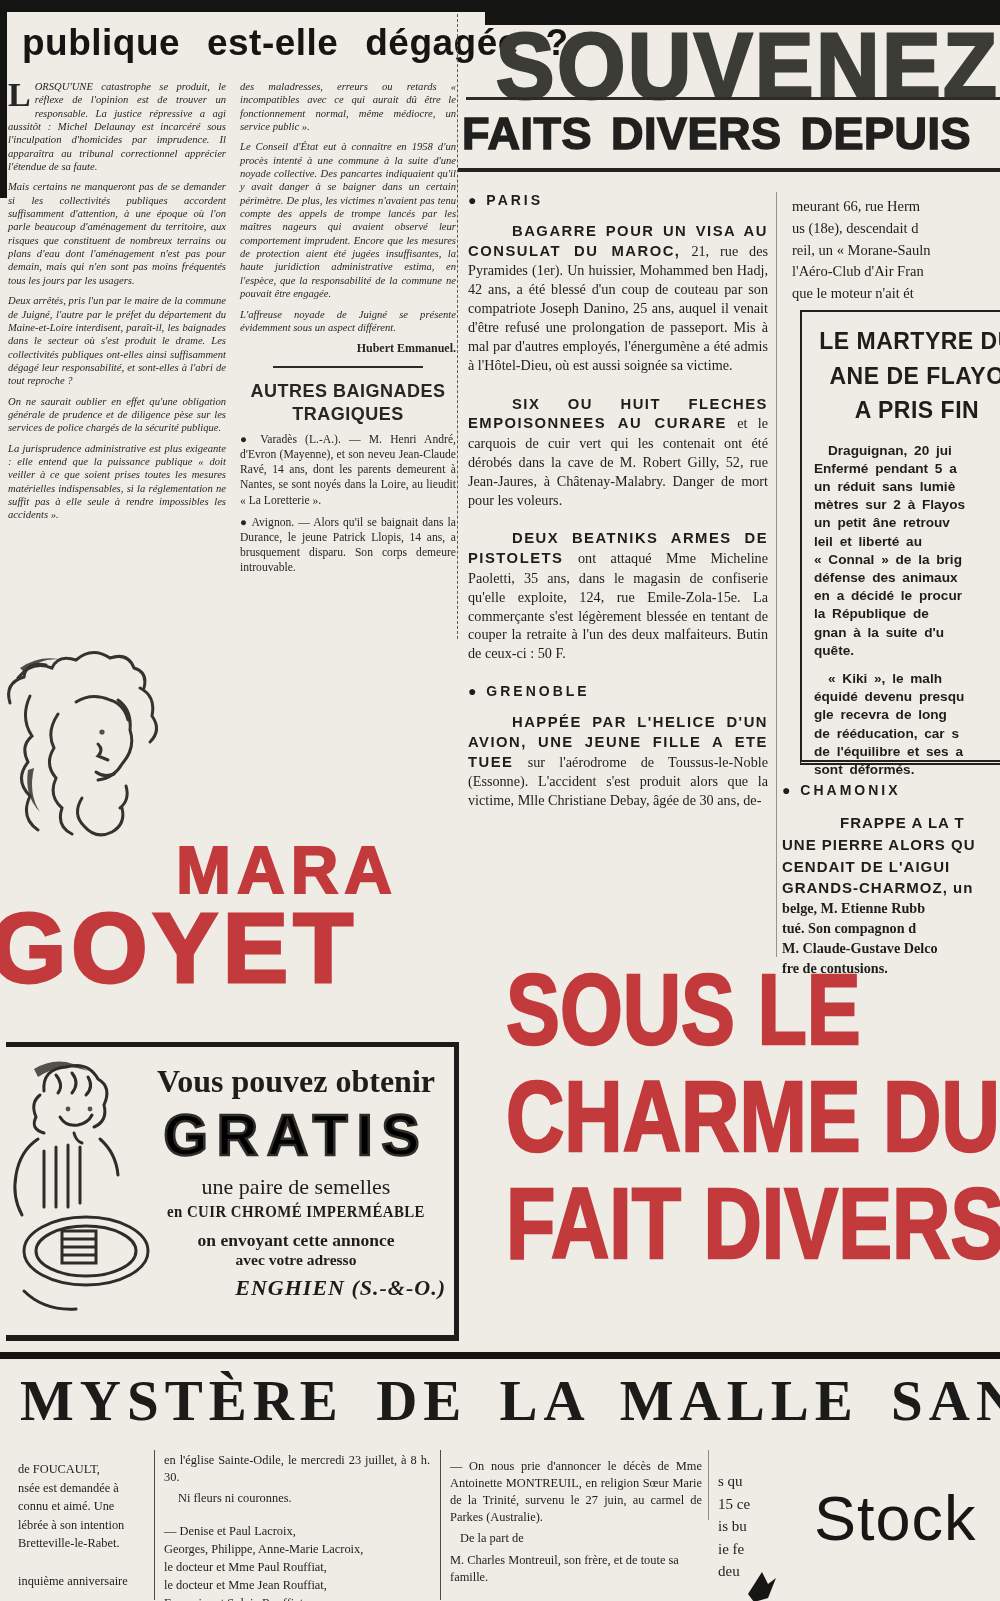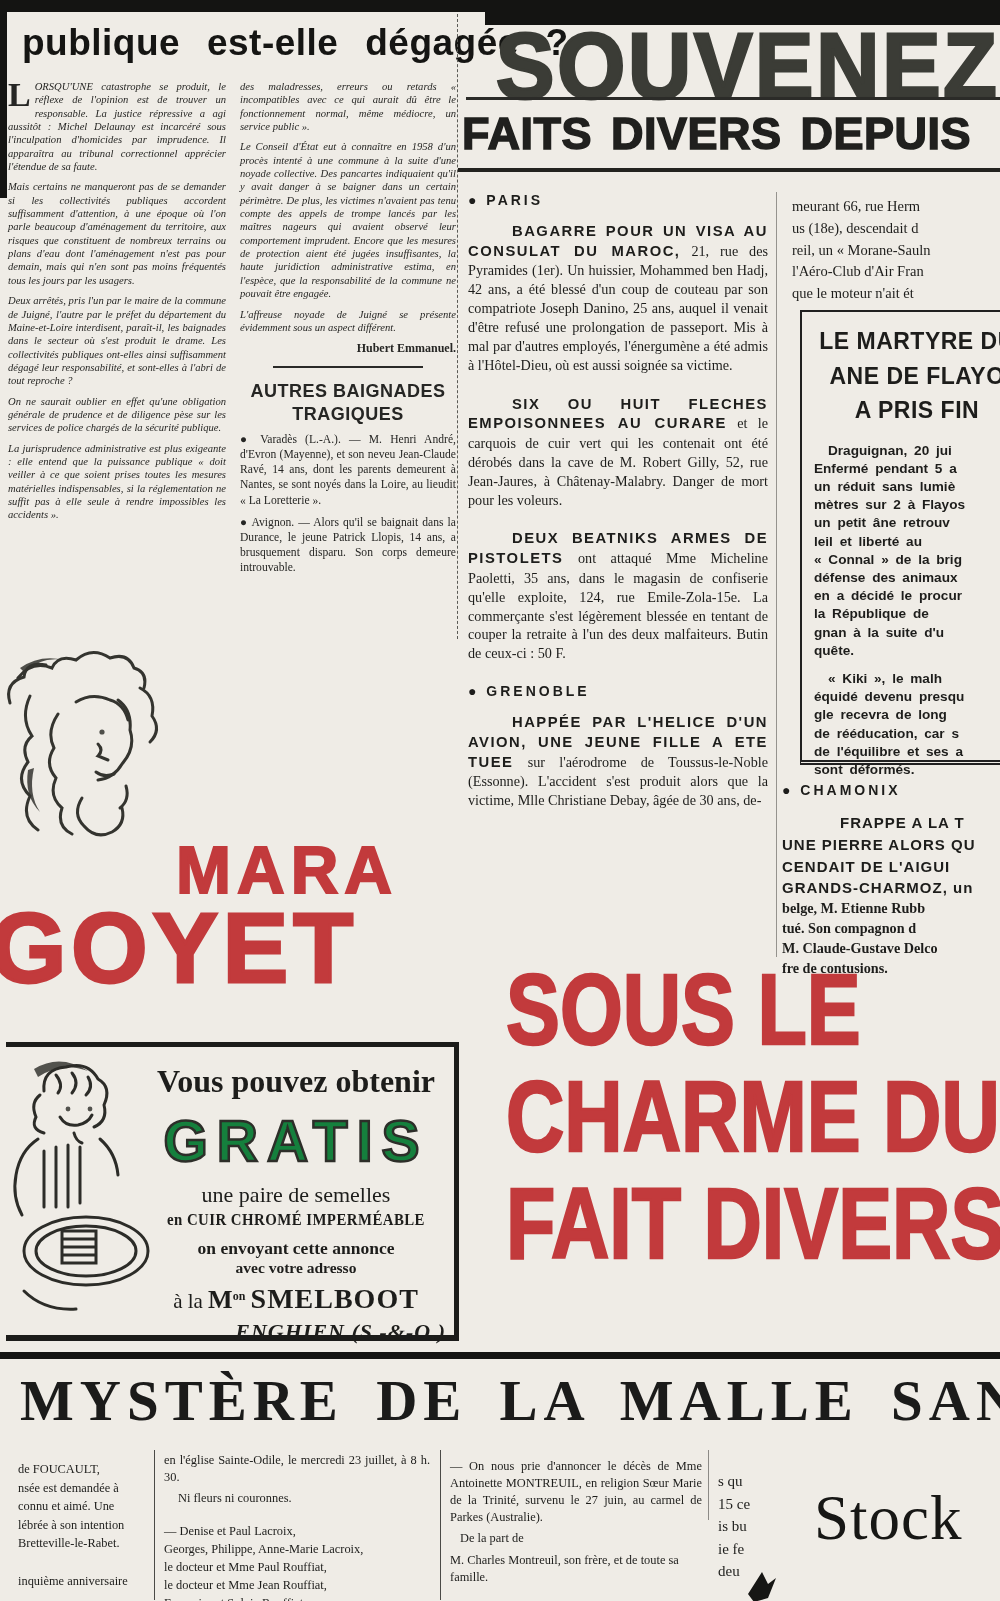--- a/index.html
+++ b/index.html
@@ -54,38 +54,38 @@
   .mara{font-size:66px;letter-spacing:6px;-webkit-text-stroke:2px #c23a3c;white-space:nowrap;}
   .goyet{font-size:98px;letter-spacing:5px;-webkit-text-stroke:3px #c23a3c;white-space:nowrap;}
   .big-title{font-size:101px;line-height:1.06;-webkit-text-stroke:2.5px #c23a3c;
     transform:scaleX(0.8);transform-origin:left top;white-space:nowrap;}
   
   .gratis-box{border-top:5px solid #1c1c1a;border-right:5px solid #1c1c1a;
     border-bottom:6px solid #1c1c1a;}
   .gratis-content{position:absolute;left:140px;top:10px;width:300px;text-align:center;}
   .g1{font-size:32px;font-weight:700;margin:6px 0 2px 0;}
   .gbig{font-family:"Liberation Sans",sans-serif;font-weight:900;font-size:57px;
-    letter-spacing:9px;color:#15803d;-webkit-text-stroke:2.5px #2d2e29;margin:8px 0;}
+    letter-spacing:9px;color:#000000;-webkit-text-stroke:2.5px #2d2e29;margin:2px 0;}
   .g2{font-size:22px;margin:6px 0 2px 0;}
   .g3{font-size:16.5px;font-weight:700;letter-spacing:0.5px;transform:scaleX(0.9);
     transform-origin:center;margin:2px 0;white-space:nowrap;}
   .g4{font-size:17.5px;font-weight:700;margin:8px 0 0 0;}
   .g5{font-size:15.5px;font-weight:700;margin:0 0 6px 0;}
   .g6{font-size:21px;margin:6px 0 0 0;white-space:nowrap;}
   .g6 .m{font-size:26px;font-weight:700;}
   .g6 sup{font-size:12px;font-weight:700;}
   .g6 .name{font-size:28px;font-weight:700;letter-spacing:1px;}
   .g7{font-size:22px;font-weight:700;font-style:italic;letter-spacing:1px;margin:4px 0 0 0;text-align:right;}
   
   .mystere{font-family:"Liberation Serif",serif;font-weight:700;font-size:57px;
     letter-spacing:6px;word-spacing:12px;color:#1b1b1a;white-space:nowrap;}
   .bot{font-size:12.4px;line-height:1.38;}
   .bot p{margin:0 0 4px 0;}
   .bot .names{white-space:pre-line;line-height:1.45;}
-  .stock{font-family:Liberation Serif, serif;font-size:63px;color:#171715;letter-spacing:1px;}
+  .stock{font-family:Liberation Sans, sans-serif;font-size:63px;color:#171715;letter-spacing:1px;}
   svg.sketch{position:absolute;}
 </style>
 </head>
 <body>
 
 <div class="page">
 
   <div class="abs bar" style="left:0;top:0;width:1000px;height:12px;"></div>
   <div class="abs bar" style="left:485px;top:0;width:515px;height:25px;"></div>
   <div class="abs bar" style="left:0;top:0;width:7px;height:198px;"></div>
@@ -224,21 +224,20 @@
         <path d="M30,14 q26,-16 54,2 q-26,-10 -50,6 z"></path>
       </g>
     </svg>
     <div class="gratis-content">
       <div class="g1">Vous pouvez obtenir</div>
       <div class="gbig">GRATIS</div>
       <div class="g2">une paire de semelles</div>
       <div class="g3">en CUIR CHROMÉ IMPERMÉABLE</div>
       <div class="g4">on envoyant cette annonce</div>
       <div class="g5">avec votre adresso</div>
-      <div class="g6"><span>à la</span> <span class="m">M</span><sup>on</sup> <span class="name">SMELBOOT</span></div>
       <div class="g7">ENGHIEN (S.-&amp;-O.)</div>
     </div>
   </div>
 
   <div class="abs bar" style="left:0;top:1352px;width:1000px;height:7px;"></div>
   <div class="abs mystere" style="left:20px;top:1368px;">MYSTÈRE DE LA MALLE SANG</div>
 
   <div class="abs" style="left:0;top:1446px;width:1000px;height:155px;overflow:hidden;margin-left:16px;">
     <div class="abs bot pre" style="left:2px;top:14px;width:130px;line-height:1.5;">de FOUCAULT,
 nsée est demandée à

